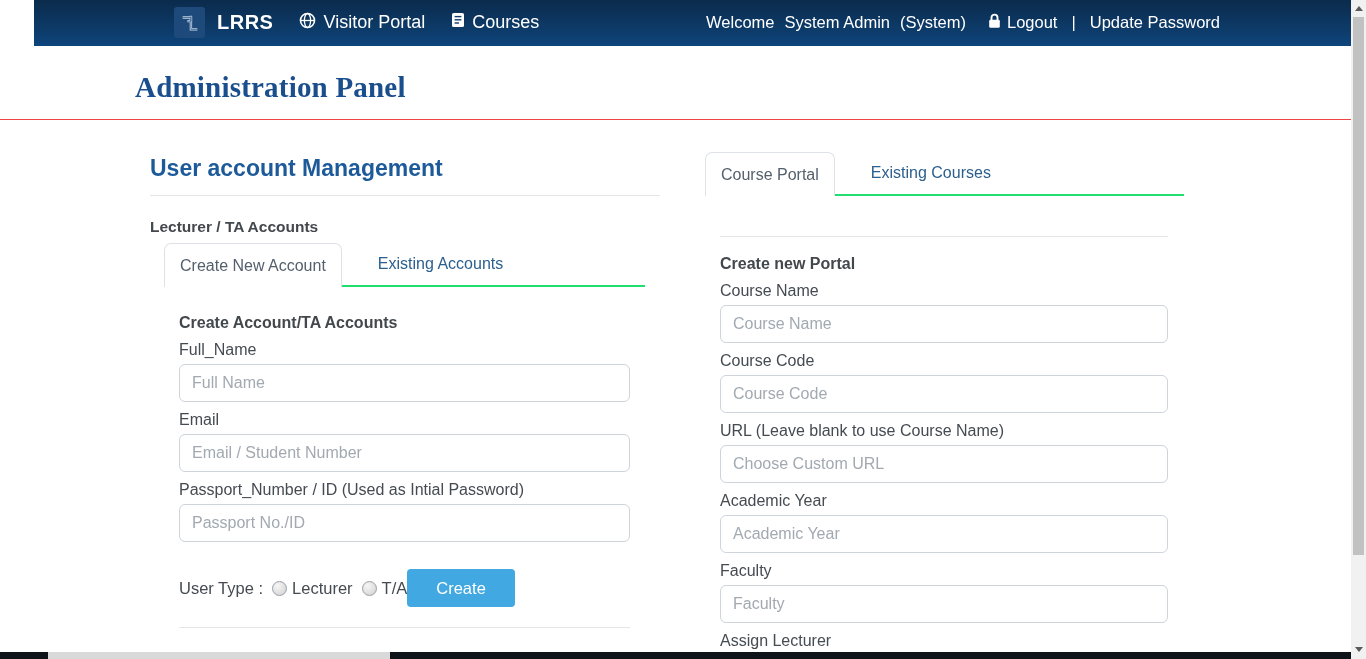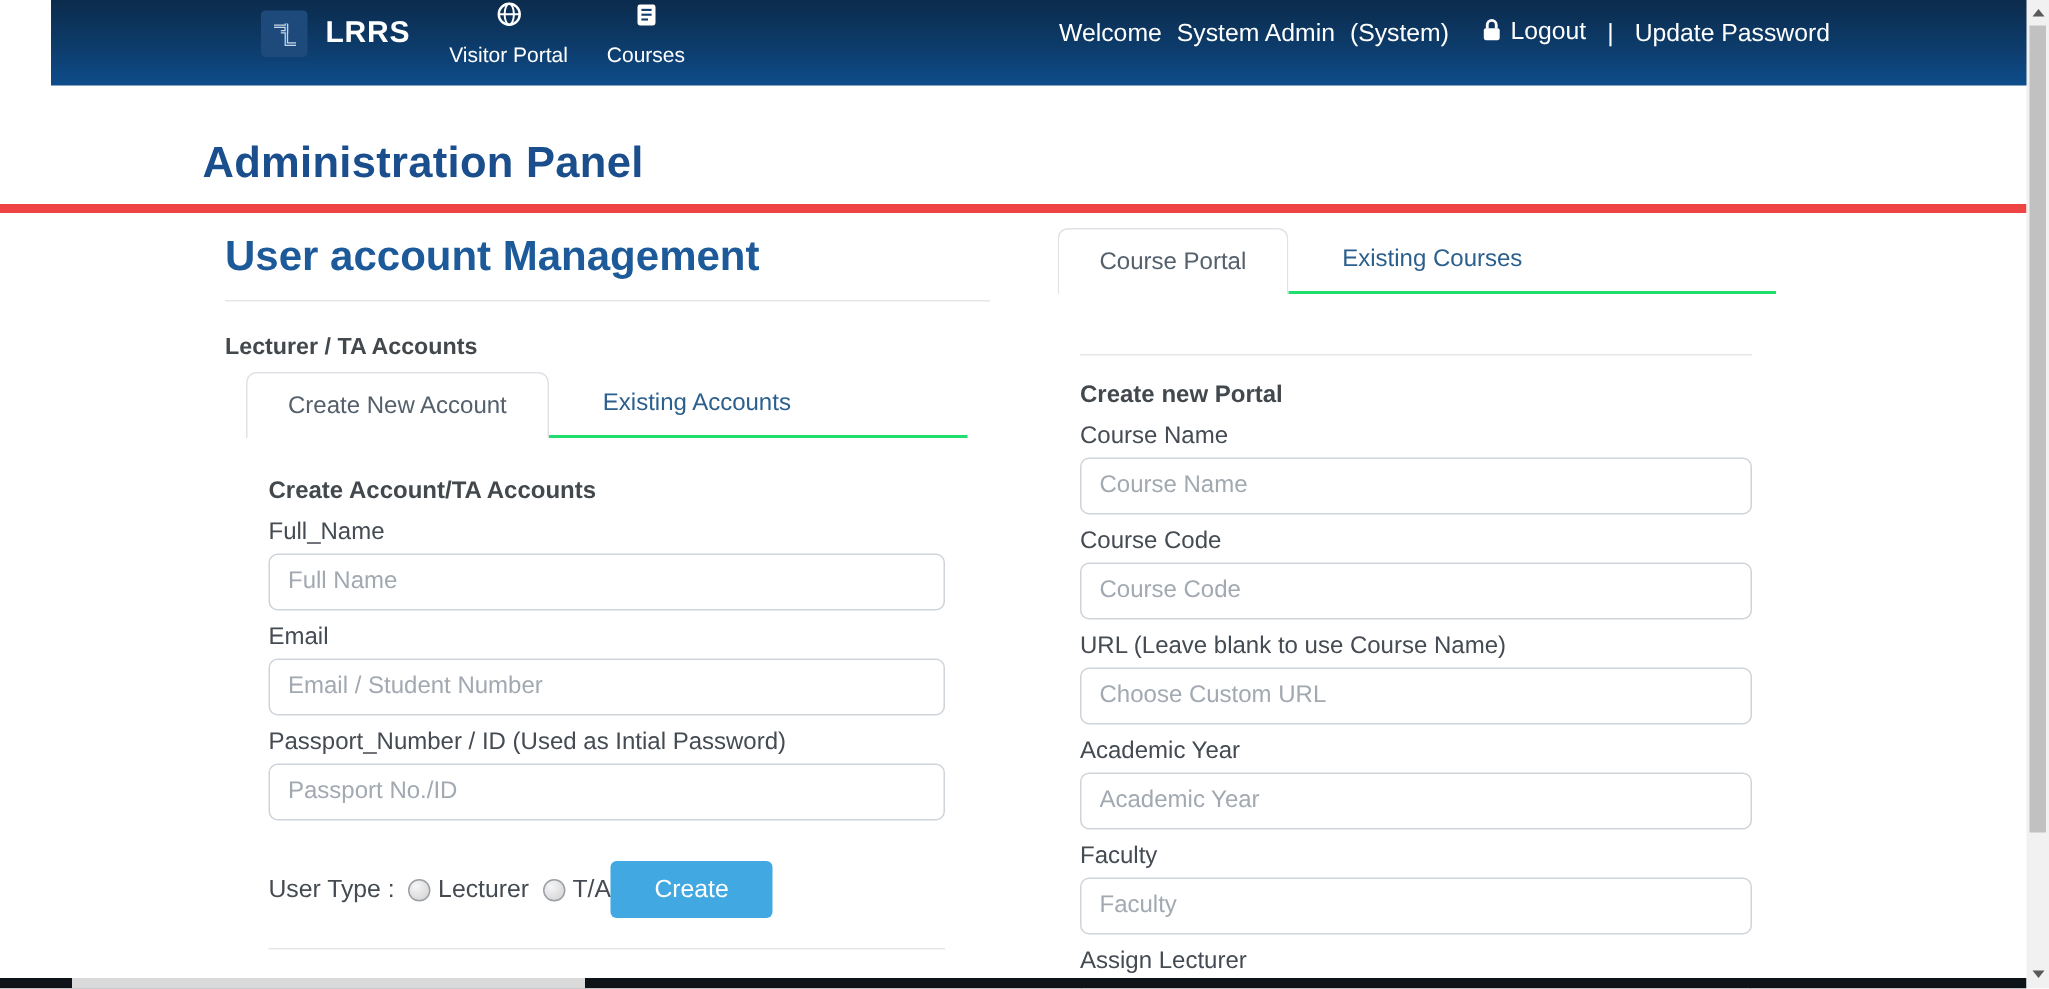--- a/index.html
+++ b/index.html
@@ -13,49 +13,49 @@
     position:absolute;top:0;left:0;width:1351px;height:57px;box-sizing:border-box;
     background:linear-gradient(180deg,#0b2b4c 0%,#0d3c6b 55%,#0e4c8b 100%);
     color:#fff;display:flex;align-items:center;justify-content:space-between;
     padding:0 165px 12px 140px;
     margin-left:34px;
   }
   .nav-left{display:flex;align-items:center;gap:26px;}
   .brand-wrap{display:flex;align-items:center;gap:12px;}
   .logo-tile{width:31px;height:31px;background:#1d4a7b;border-radius:3px;display:flex;align-items:center;justify-content:center;}
   .brand{font-size:20px;font-weight:700;letter-spacing:.5px;color:#fff;text-decoration:none;}
-  .nav-link{display:flex;align-items:center;gap:7px;color:#fff;text-decoration:none;font-size:14px;cursor:pointer;flex-direction:column;}
+  .nav-link{display:flex;gap:7px;color:#fff;text-decoration:none;font-size:18px;cursor:pointer;}
   .nav-right{display:flex;align-items:center;gap:10px;font-size:16.5px;white-space:nowrap;}
   .nav-right .bold{font-weight:400;}
   .nav-right .lnk{color:#fff;text-decoration:none;cursor:pointer;display:flex;gap:6px;}
   .sep{margin:0 4px;}
   
   .pagehead{
-    position:absolute;top:68px;left:0;width:1351px;height:74px;background:#fff;
-    border-bottom:6px solid #ef4444;box-sizing:border-box;
+    position:absolute;top:46px;left:0;width:1351px;height:74px;background:#fff;
+    border-bottom:1px solid #ef4444;box-sizing:border-box;font-family:Liberation Serif, serif;
   }
   .pagehead h1{
     margin:0;position:absolute;left:135px;top:25px;
     font-size:29px;font-weight:700;color:#1a4e8c;letter-spacing:.2px;
   }
   
   .leftcol{position:absolute;left:150px;top:131px;width:510px;}
   .rightcol{position:absolute;left:705px;top:131px;width:479px;}
-  h2.panel-title{margin:24px 0 0;font-size:28px;font-weight:700;color:#1d5a99;}
+  h2.panel-title{margin:24px 0 0;font-size:23px;font-weight:700;color:#1d5a99;}
   .hr{border:0;border-top:1px solid #e4e7ea;height:0;margin:0;}
   .hr-l1{margin-top:13px;}
   .section-label{margin-top:22px;font-size:15.5px;font-weight:700;color:#43484d;}
   
   .tabrow{display:flex;align-items:stretch;height:44px;}
   .tabrow-left{width:495px;margin-top:7px;}
   .tabrow-right{width:479px;margin-top:21px;}
   .tab-active{
     box-sizing:border-box;border:1px solid #dee2e6;border-bottom:none;
     border-radius:7px 7px 0 0;background:#fff;display:flex;align-items:center;
-    padding:0 27px;color:#54606c;font-size:16px;cursor:pointer;white-space:nowrap;
+    padding:0 15px;color:#54606c;font-size:16px;cursor:pointer;white-space:nowrap;
   }
   .tabrow-left .tab-active{margin-left:14px;}
   .tab-rest{
     flex:1;display:flex;align-items:center;border-bottom:2px solid #21de70;
     padding-left:36px;box-sizing:border-box;
   }
   .tab-inactive{color:#2b5f8e;font-size:16px;cursor:pointer;white-space:nowrap;}
   
   .form-left{margin-left:29px;margin-top:27px;width:451px;}
   .form-right{margin-left:15px;width:448px;}

